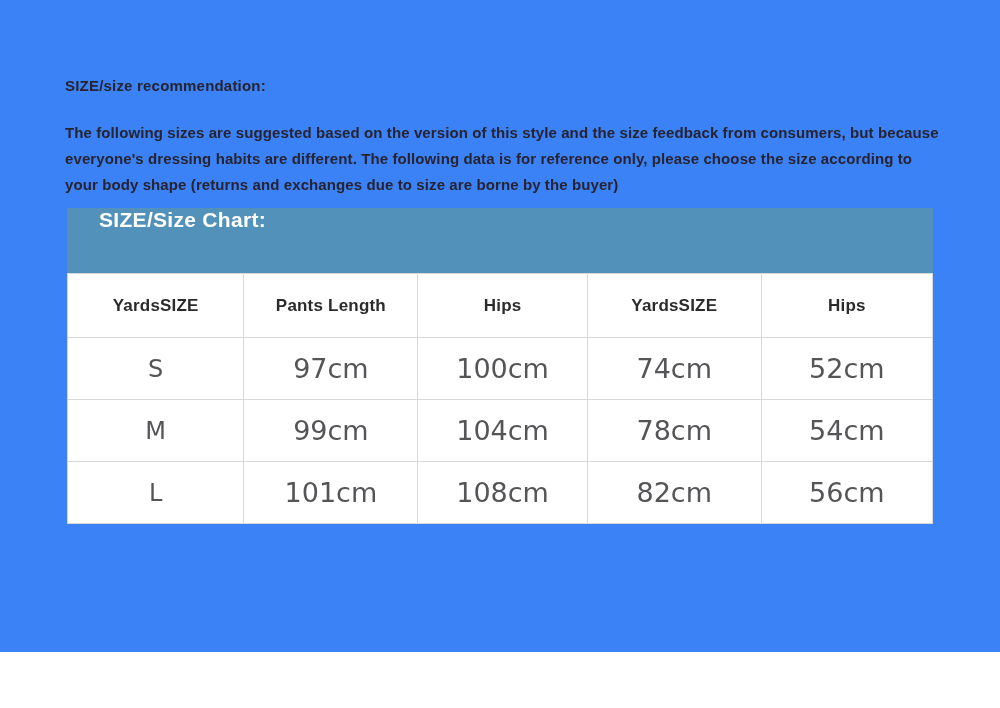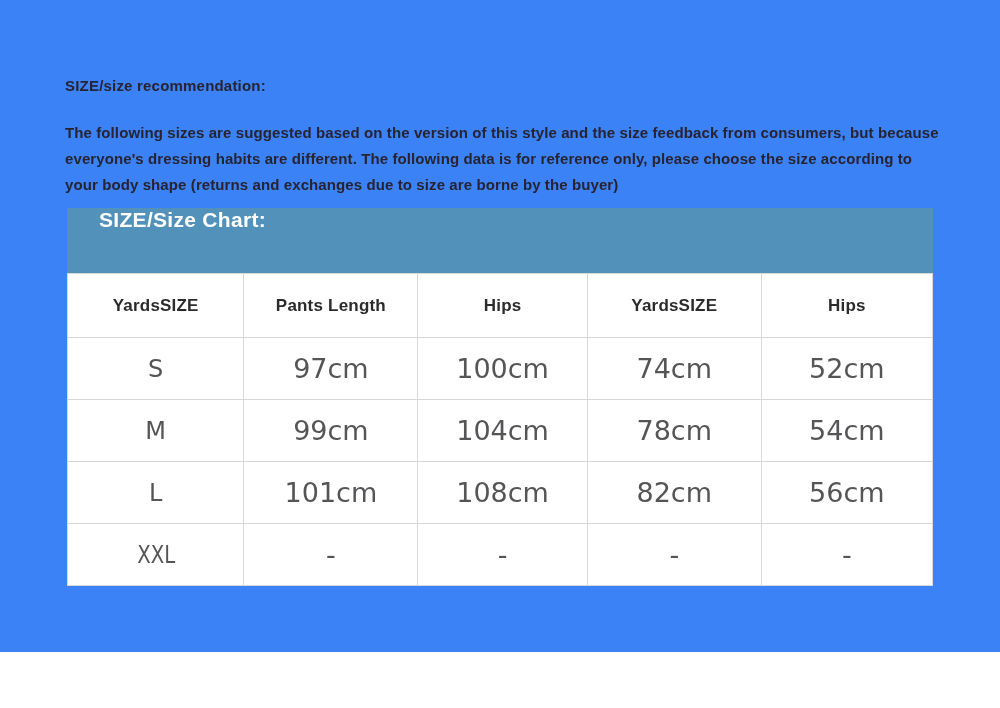--- a/index.html
+++ b/index.html
@@ -107,23 +107,16 @@
           <td>78cm</td>
           <td>54cm</td>
         </tr>
         <tr>
           <td class="size-cell">L</td>
           <td>101cm</td>
           <td>108cm</td>
           <td>82cm</td>
           <td>56cm</td>
         </tr>
-        <tr class="row-xxl">
-          <td class="size-cell">XXL</td>
-          <td>-</td>
-          <td>-</td>
-          <td>-</td>
-          <td>-</td>
-        </tr>
       </tbody>
     </table>
   </div>
 </div>
 
 </body></html>

